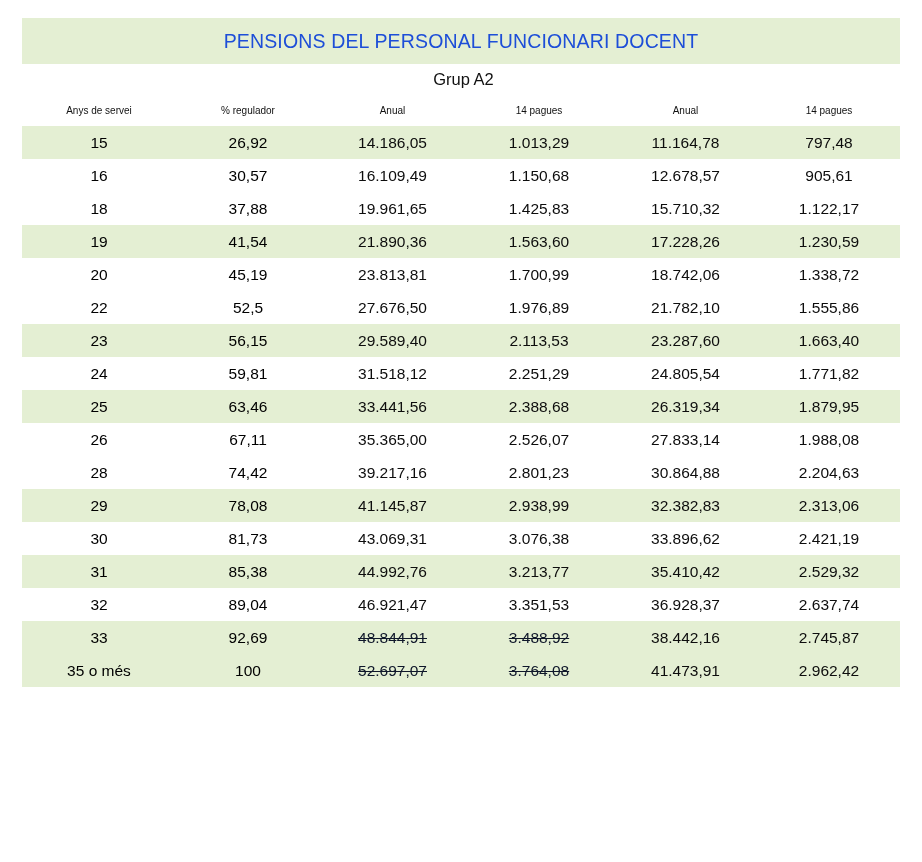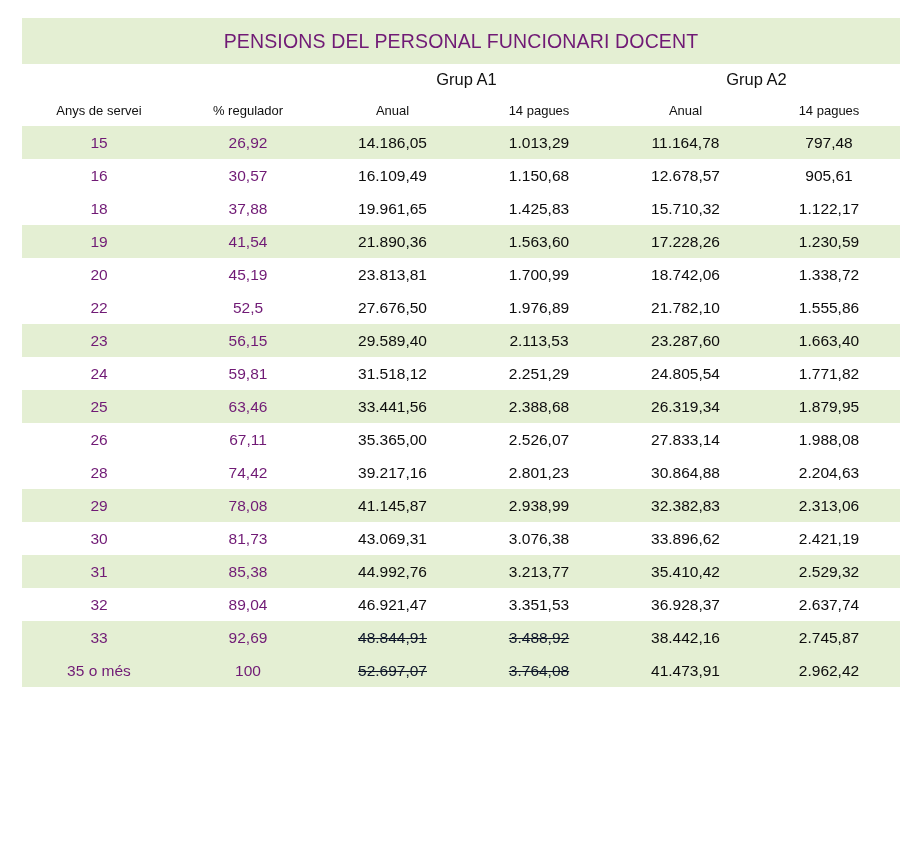--- a/index.html
+++ b/index.html
@@ -30,21 +30,21 @@
     width: 878px;
     height: 46px;
     background: #e4efd3;
     display: flex;
     align-items: center;
     justify-content: center;
   }
   .title-text {
     font-size: 19.5px;
     letter-spacing: 0.15px;
-    color: #701a75;
+    color: #1d4ed8;
     white-space: nowrap;
   }
 
   
   .table {
     position: absolute;
     left: 22px;
     top: 64px;
     width: 878px;
   }
@@ -83,27 +83,27 @@
   .grp-a1 { width: 293px; text-align: center; }
   .grp-a2 { width: 287px; text-align: center; }
   .grp-label {
     font-size: 16.5px;
     color: #111111;
     white-space: nowrap;
   }
 
   .head-cell {
     text-align: center;
-    font-size: 13px;
+    font-size: 10px;
     color: #111111;
     white-space: nowrap;
   }
 
   
-  .dim   { color: #701a75; }
+  .dim   { color: #000000; }
   .solid { color: #0d0d0d; }
 
   .struck {
     color: #0f172a;
     text-decoration: line-through;
     text-decoration-thickness: 1px;
   }
 </style>
 </head>
 <body>
@@ -111,23 +111,20 @@
 <div class="sheet">
 
   <div class="title-band">
     <div class="title-text">PENSIONS DEL PERSONAL FUNCIONARI DOCENT</div>
   </div>
 
   <div class="table">
 
     <div class="grp-row">
       <div class="grp-spacer-left"></div>
-      <div class="grp-a1">
-        <span class="grp-label">Grup A1</span>
-      </div>
       <div class="grp-a2">
         <span class="grp-label">Grup A2</span>
       </div>
     </div>
 
     <div class="col-head-row">
       <div class="head-cell c1">Anys de servei</div>
       <div class="head-cell c2">% regulador</div>
       <div class="head-cell c3">Anual</div>
       <div class="head-cell c4">14 pagues</div>

